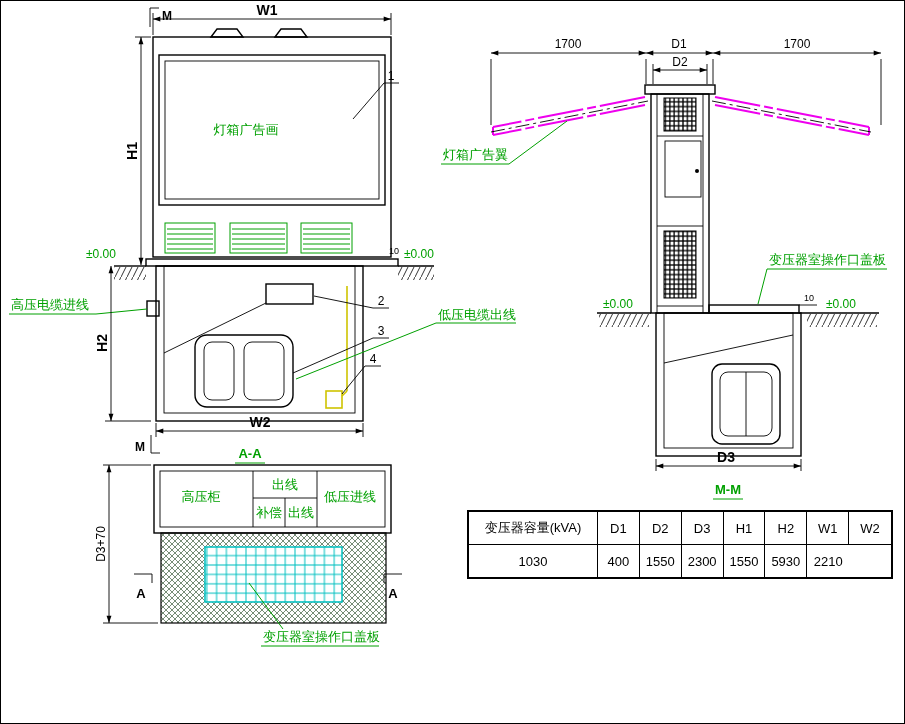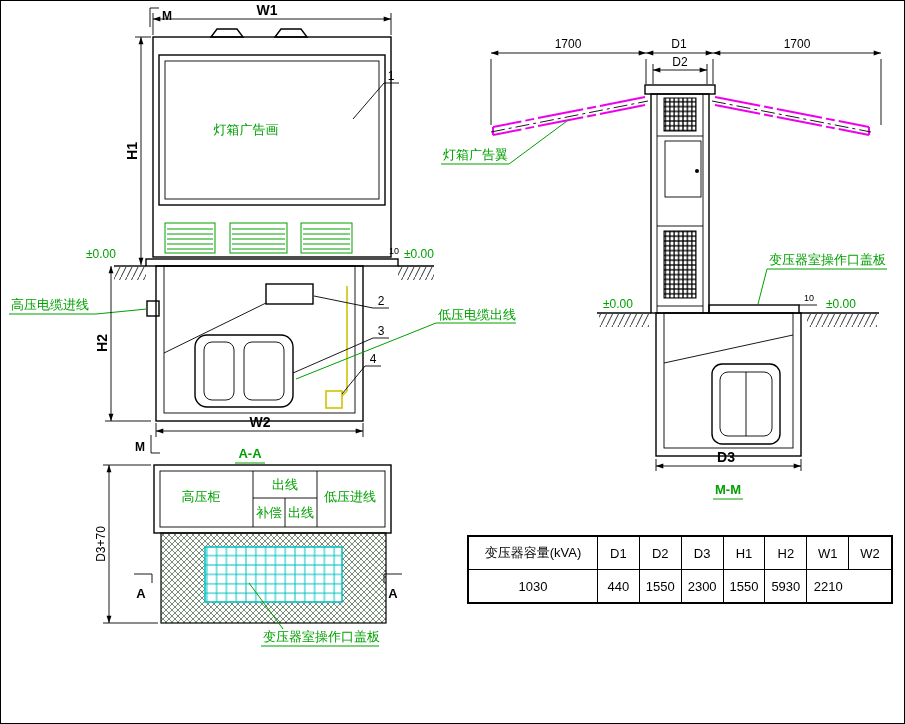--- a/index.html
+++ b/index.html
@@ -16,21 +16,21 @@
   .gln  { stroke:#00a000; stroke-width:1; fill:none; }
   .mag  { stroke:#ee00ee; stroke-width:2; fill:none; }
   .yel  { stroke:#cfc400; stroke-width:1.6; fill:none; }
   .t9   { font-size:9px; }
   .t12  { font-size:12px; }
   .t13  { font-size:13px; }
   .b    { font-weight:bold; }
   .dimtxt { font-size:14px; font-weight:bold; }
   .green  { fill:#00a000; }
   .spec-table {
-    position:absolute; left:466px; top:534px; width:422px;
+    position:absolute; left:466px; top:509px; width:422px;
     border:2px solid #000; font-size:13px; color:#000; background:#fff;
   }
   .spec-table .tr { display:grid; grid-template-columns:129px repeat(7,1fr); }
   .spec-table .tr.head .td { border-bottom:1px solid #000; }
   .spec-table .td {
     height:32px; display:flex; align-items:center; justify-content:center;
     border-right:1px solid #000; white-space:nowrap;
   }
   .spec-table .td:last-child { border-right:none; }
 </style>
@@ -273,21 +273,21 @@
     <div class="td">D1</div>
     <div class="td">D2</div>
     <div class="td">D3</div>
     <div class="td">H1</div>
     <div class="td">H2</div>
     <div class="td">W1</div>
     <div class="td">W2</div>
   </div>
   <div class="tr">
     <div class="td">1030</div>
-    <div class="td">440</div>
+    <div class="td">400</div>
     <div class="td">1550</div>
     <div class="td">2300</div>
     <div class="td">1550</div>
     <div class="td">5930</div>
     <div class="td">2210</div>
   </div>
 </div>
 </div>
 
 </body></html>

